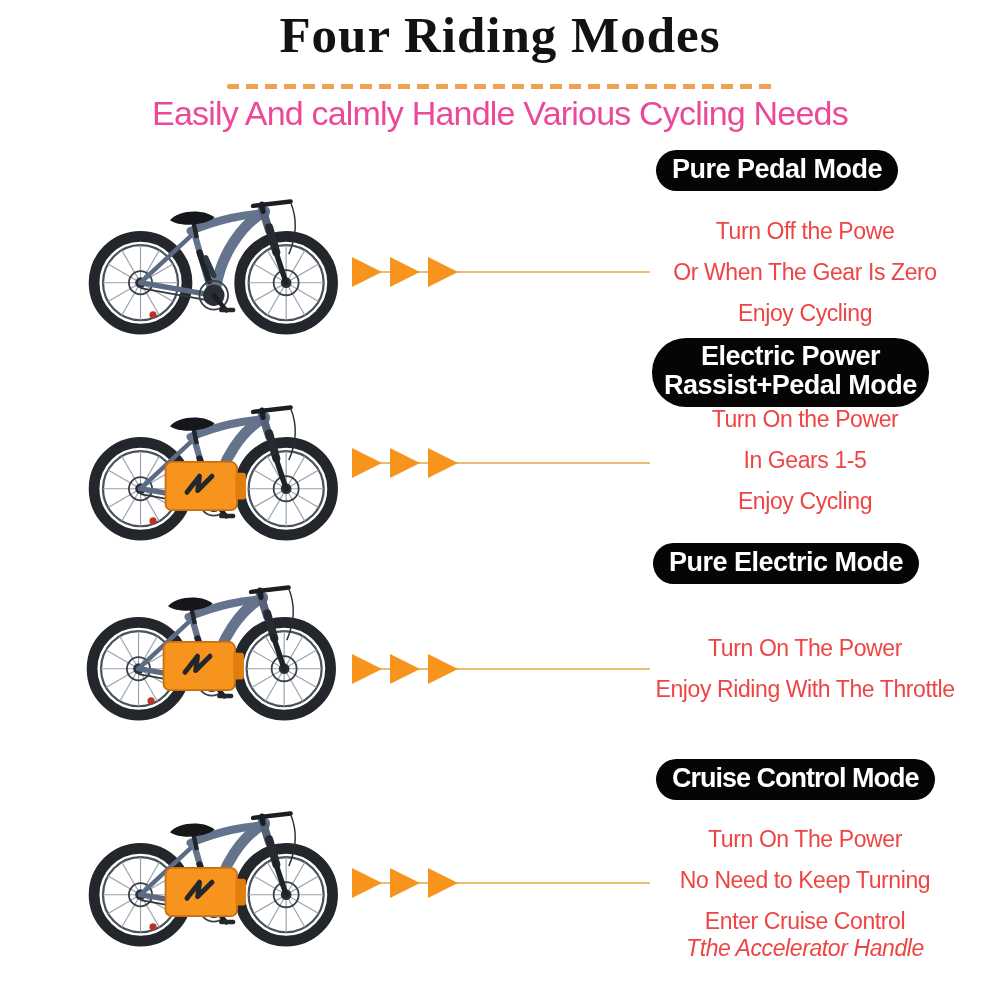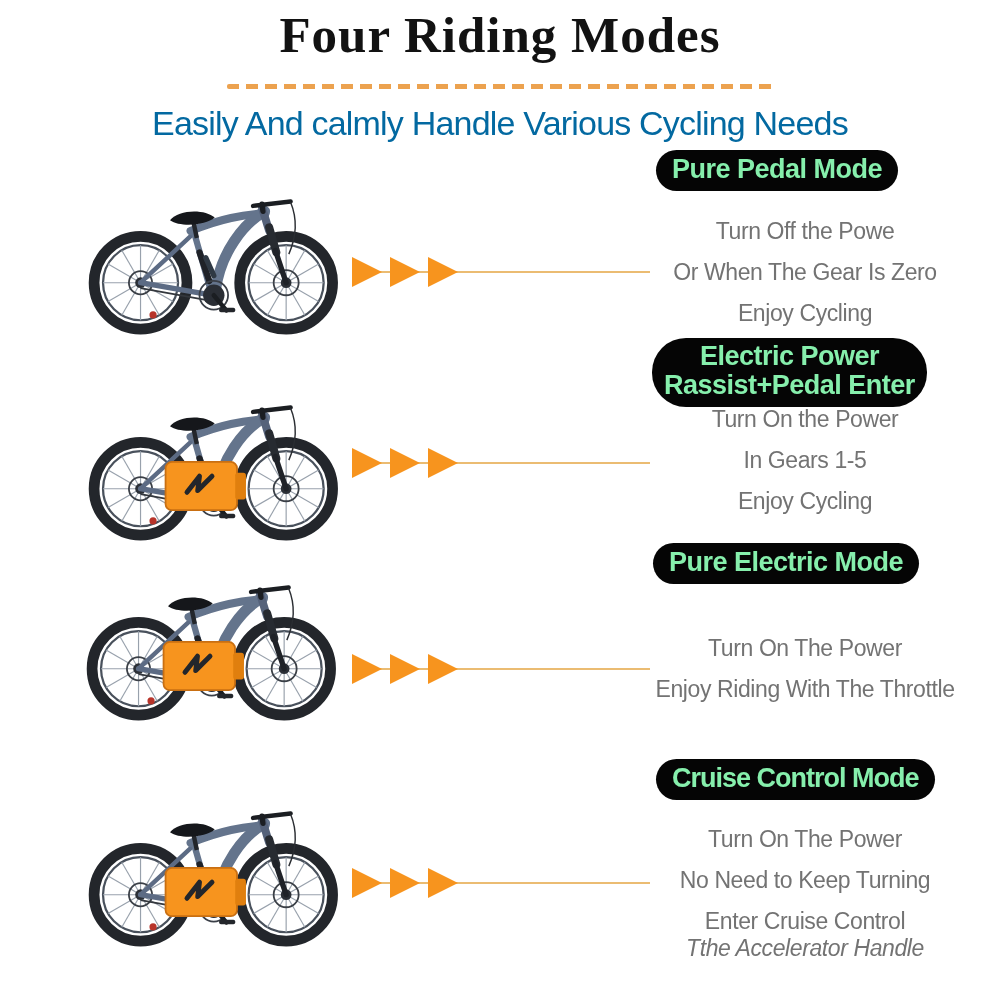--- a/index.html
+++ b/index.html
@@ -26,26 +26,26 @@
   }
   .dash-divider {
     position: absolute;
     top: 84px; left: 227px;
     width: 548px; height: 5px;
     background: repeating-linear-gradient(90deg, #ECA24F 0 12px, transparent 12px 19px);
     border-radius: 2px;
   }
   .subtitle {
     position: absolute;
-    top: 104px; left: 0; width: 1000px;
+    top: 94px; left: 0; width: 1000px;
     text-align: center;
     font-size: 34px;
     font-weight: 500;
     letter-spacing: -0.8px;
-    color: #0369a1;
+    color: #ec4899;
   }
 
   
   .bike { position: absolute; width: 268px; height: 179px; }
   .b1 { left: 78px; top: 170px; }
   .b2 { left: 78px; top: 376px; }
   .b3 { left: 76px; top: 556px; }
   .b4 { left: 78px; top: 782px; }
 
   
@@ -70,21 +70,21 @@
     border-top: 15px solid transparent;
     border-bottom: 15px solid transparent;
     margin-right: 8px;
   }
   .tri:first-of-type { margin-left: 86px; }
 
   
   .pill {
     position: absolute;
     background: #050505;
-    color: #86efac;
+    color: #ffffff;
     border-radius: 34px;
     padding: 5px 16px 7px;
     font-size: 27px;
     font-weight: 700;
     letter-spacing: -0.5px;
     text-align: center;
     line-height: 1.08;
     white-space: nowrap;
   }
   .pill span { display: block; }
@@ -96,21 +96,21 @@
   
   .desc {
     position: absolute;
     left: 640px; width: 330px;
     display: flex; flex-direction: column; gap: 15px;
     text-align: center;
     font-size: 23px;
     font-weight: 500;
     letter-spacing: -0.4px;
     line-height: 26px;
-    color: #737373;
+    color: #ef4444;
   }
   .d1 { top: 218px; }
   .d2 { top: 406px; }
   .d3 { top: 635px; }
   .d4 { top: 826px; }
   .d4 div:nth-child(4) { margin-top: -14px; font-style: italic; }
 
   .hidden-defs { position: absolute; width: 0; height: 0; }
 </style>
 </head>
@@ -215,21 +215,21 @@
         <use href="#battery"></use>
       </svg>
     <div class="arrow-track a2">
       <span class="track-line"></span>
       <span class="tri"></span>
       <span class="tri"></span>
       <span class="tri"></span>
     </div>
     <div class="pill p2">
       <span>Electric Power</span>
-      <span>Rassist+Pedal Enter</span>
+      <span>Rassist+Pedal Mode</span>
     </div>
     <div class="desc d2">
       <div>Turn On the Power</div>
       <div>In Gears 1-5</div>
       <div>Enjoy Cycling</div>
     </div>
   </section>
 
   <section>
     <svg class="bike b3" viewBox="0 0 300 200">

